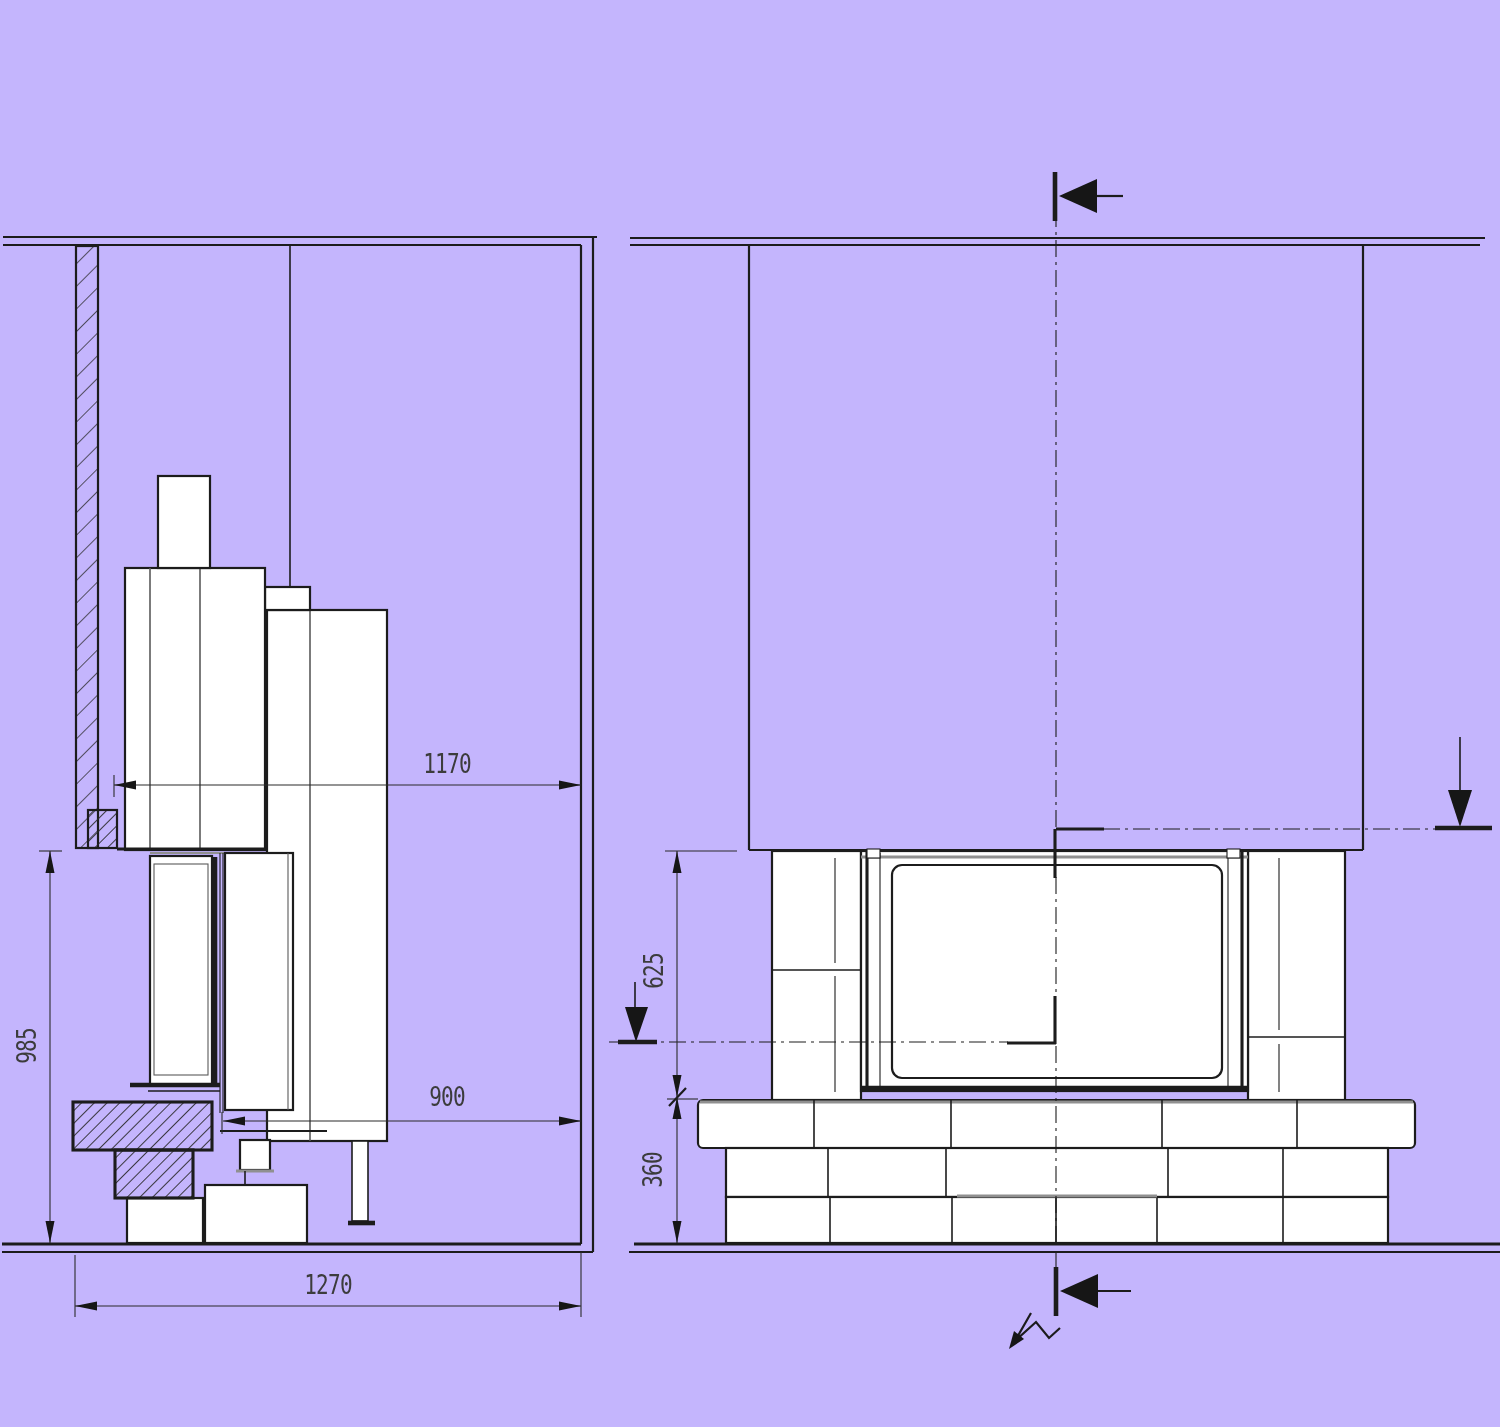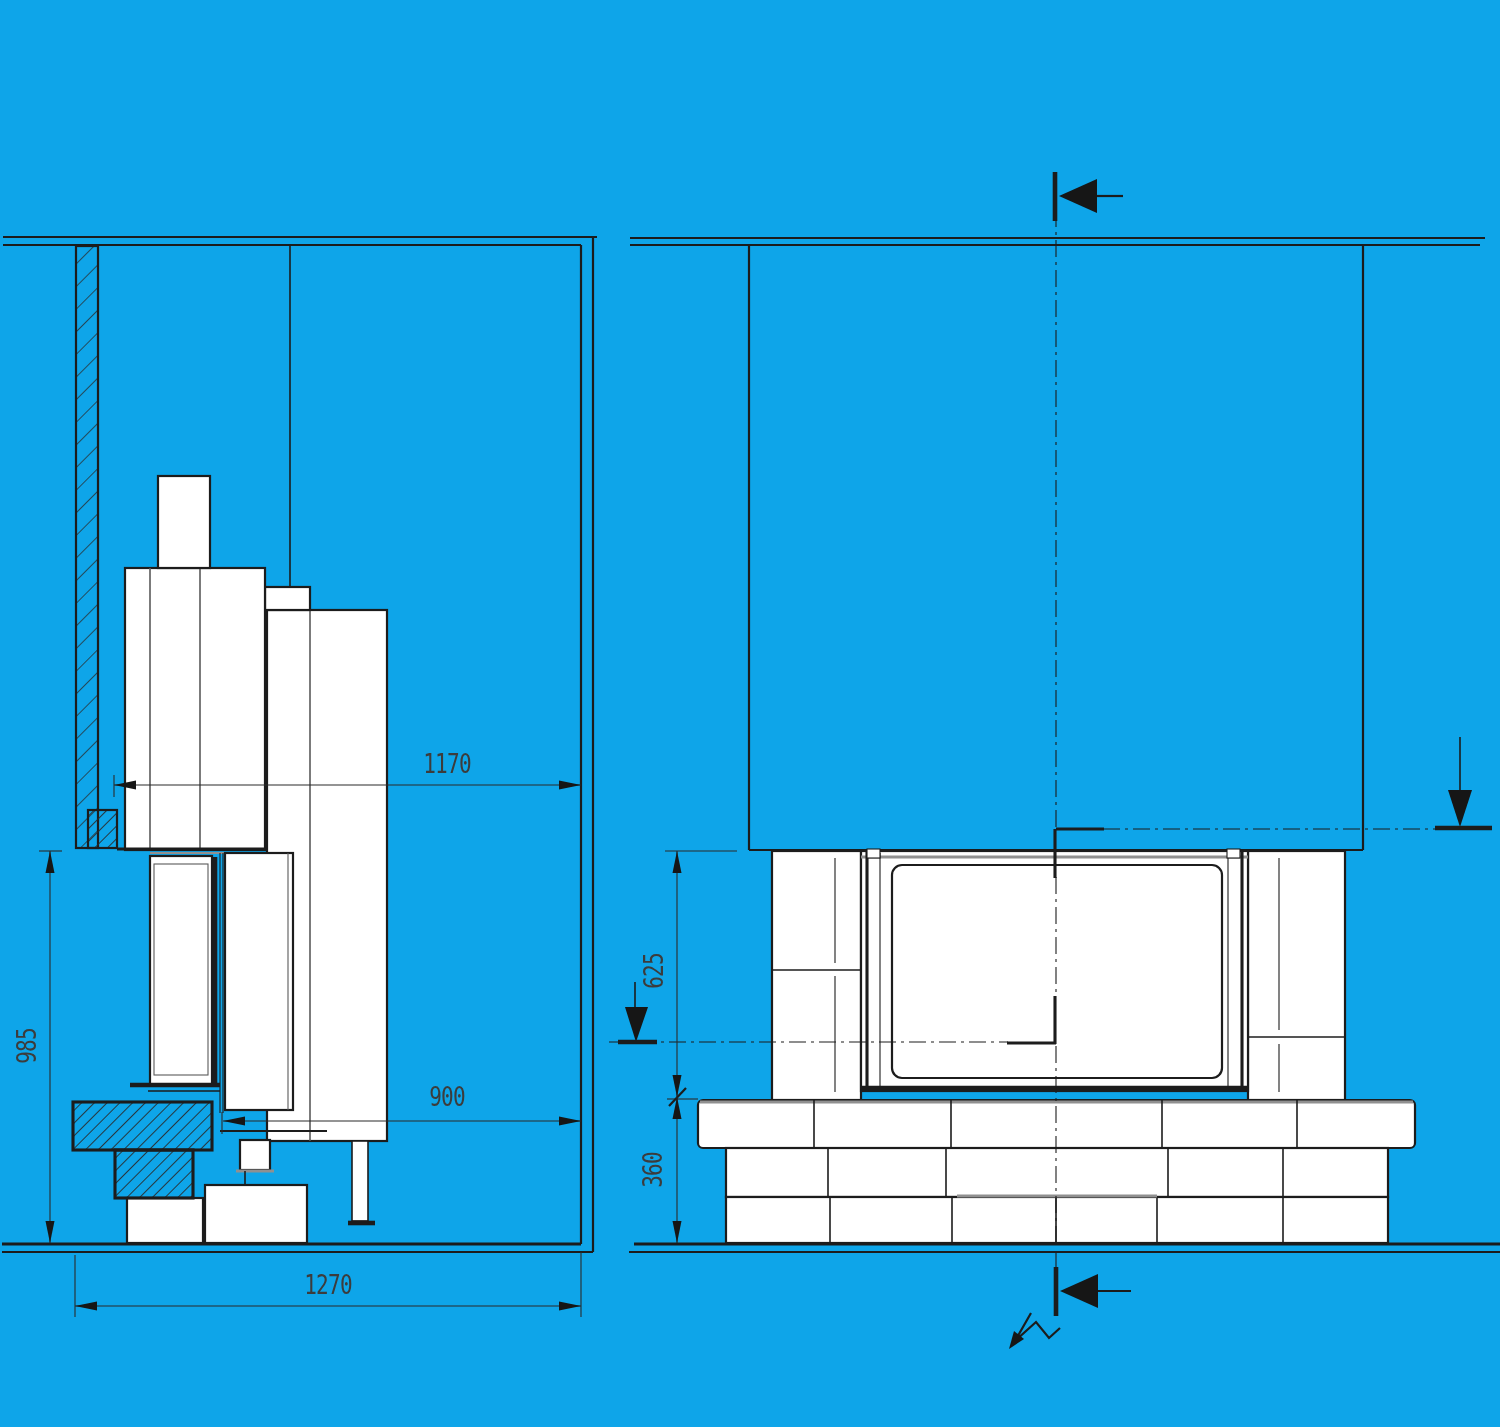--- a/index.html
+++ b/index.html
@@ -1,18 +1,18 @@
 <!DOCTYPE html>
 <html><head>
 <meta charset="utf-8">
 <style>
   html,body{margin:0;padding:0}
   body{width:1500px;height:1427px;background:#fff;position:relative;
        font-family:"DejaVu Sans Mono","Liberation Mono",monospace}
-  .canvas{position:absolute;left:0;top:0;width:1500px;height:1427px;background:#0ea5e9;overflow:hidden}
+  .canvas{position:absolute;left:0;top:0;width:1500px;height:1427px;background:#c4b5fd;overflow:hidden}
   svg{position:absolute;left:0;top:0}
   .s{stroke:#1c1c1c;fill:none;stroke-linecap:butt}
   .dim{stroke:#2b2b2b;stroke-width:1.1;fill:none}
   .fw{fill:#fff}
   .blk{fill:#161616;stroke:none}
   .w1{stroke-width:1.1}
   .w15{stroke-width:1.6}
   .w2{stroke-width:2.2}
   .w3{stroke-width:3.1}
   .w5{stroke-width:4.6}

